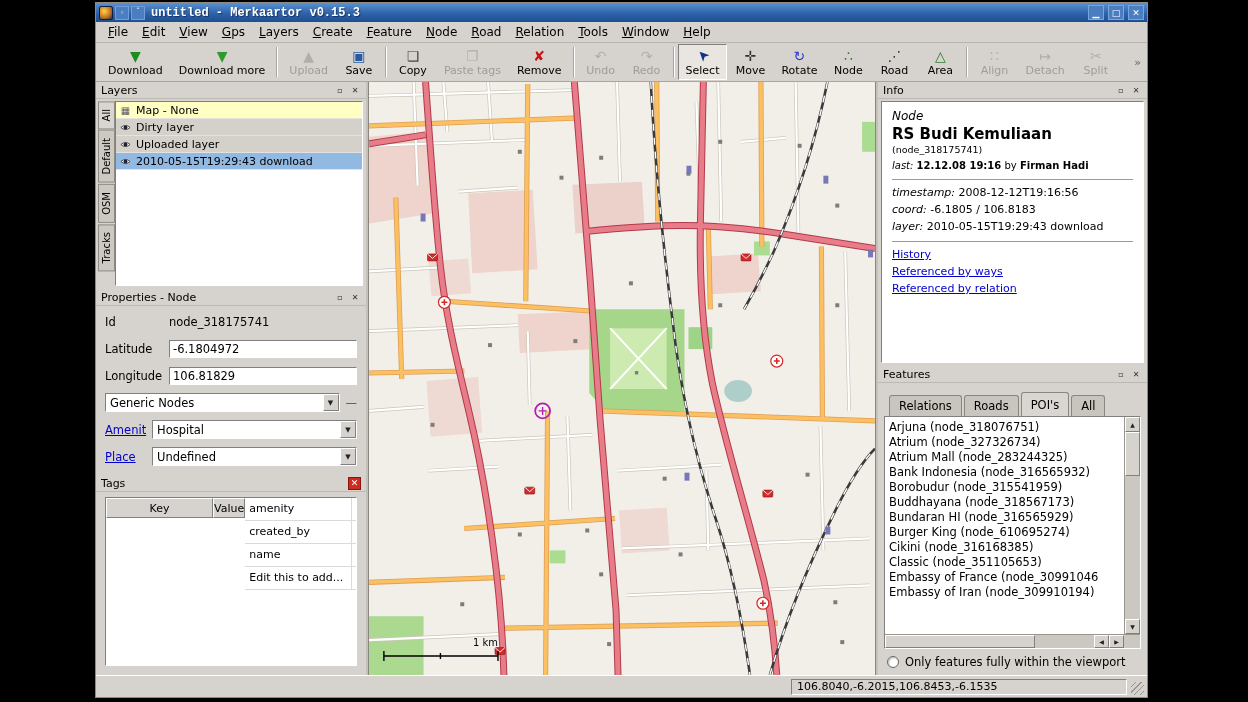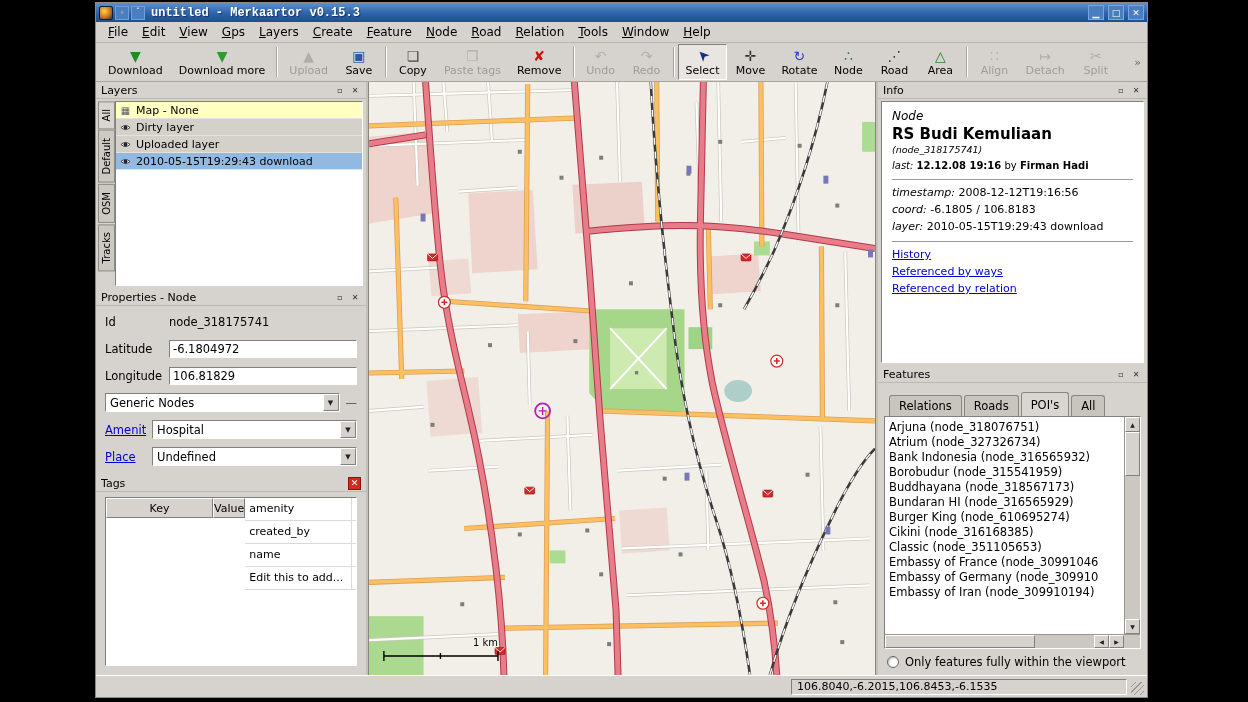--- a/index.html
+++ b/index.html
@@ -93,21 +93,21 @@
   .tags-hcell.key, .tags-cell.key { width:107px; flex:0 0 107px; }
   .tags-hcell.val, .tags-cell.val { flex:1; }
   .tags-row { display:flex; height:23px; flex:0 0 23px; border-bottom:1px solid #dcdad6; font-size:11px; }
   .tags-cell { padding:4px 4px 0 4px; border-right:1px solid #dcdad6; white-space:nowrap; overflow:hidden; }
 
   
   .info-body { flex:1; margin:2px 3px 3px 3px; background:#fff; border:1px solid;
     border-color:#808080 #fff #fff #808080; padding:7px 10px; overflow:hidden; font-size:11px; }
   .info-type { font-style:italic; font-size:12px; }
   .info-name { font-weight:bold; font-size:15px; margin-top:2px; }
-  .info-id { font-size:9.5px; margin-top:1px;font-style:italic; }
+  .info-id { font-size:9.5px; margin-top:1px; }
   .info-last { font-size:10px; margin-top:5px; }
   .it { font-style:italic; }
   .info-body hr { border:none; border-top:1px solid #9a9a9a; margin:8px 0 6px 0; }
   .info-kv { margin-top:4px; white-space:nowrap; overflow:hidden; }
   .info-link { display:block; color:#0000cc; text-decoration:underline; margin-top:4px; cursor:pointer; }
 
   
   .feat-tabs { display:flex; align-items:flex-end; padding:9px 0 0 11px; height:33px; flex:0 0 33px; }
   .feat-tab { padding:3px 9px 3px 9px; font-size:11.5px; background:#c8c4be; border:1px solid #8a867f;
     border-bottom:none; border-radius:3px 3px 0 0; margin-right:2px; }
@@ -570,29 +570,29 @@
             <div class="feat-tab">Relations</div>
             <div class="feat-tab">Roads</div>
             <div class="feat-tab active">POI's</div>
             <div class="feat-tab">All</div>
           </div>
         <div class="feat-box">
           <div class="feat-main">
             <div class="feat-list">
                 <div class="feat-item">Arjuna (node_318076751)</div>
                 <div class="feat-item">Atrium (node_327326734)</div>
+                <div class="feat-item">Atrium Mall (node_283244325)</div>
                 <div class="feat-item">Bank Indonesia (node_316565932)</div>
                 <div class="feat-item">Borobudur (node_315541959)</div>
                 <div class="feat-item">Buddhayana (node_318567173)</div>
                 <div class="feat-item">Bundaran HI (node_316565929)</div>
                 <div class="feat-item">Burger King (node_610695274)</div>
                 <div class="feat-item">Cikini (node_316168385)</div>
                 <div class="feat-item">Classic (node_351105653)</div>
                 <div class="feat-item">Embassy of France (node_30991046</div>
-                <div class="feat-item">Embassy of Germany (node_309910</div>
                 <div class="feat-item">Embassy of Iran (node_309910194)</div>
               </div>
             <div class="vscroll">
               <div class="scroll-btn">▲</div>
               <div class="vthumb"></div>
               <div class="vtrack"></div>
               <div class="scroll-btn">▼</div>
             </div>
           </div>
           <div class="hscroll">

